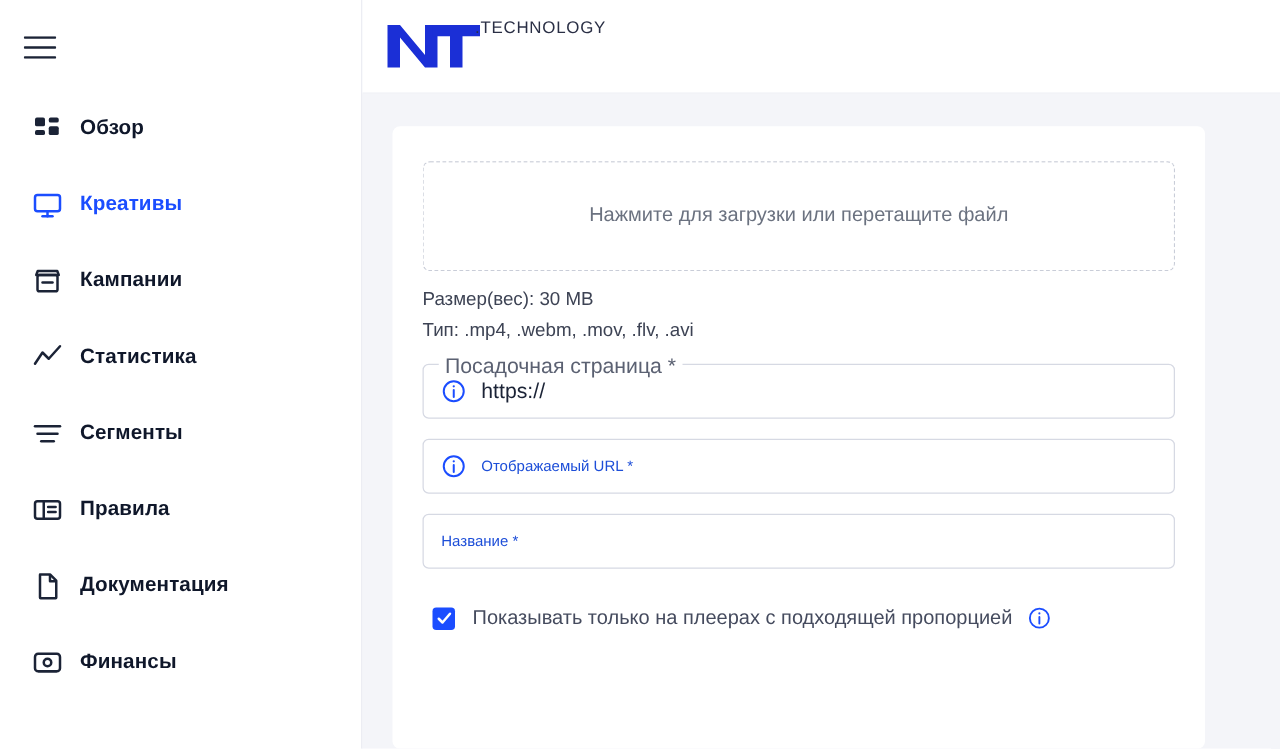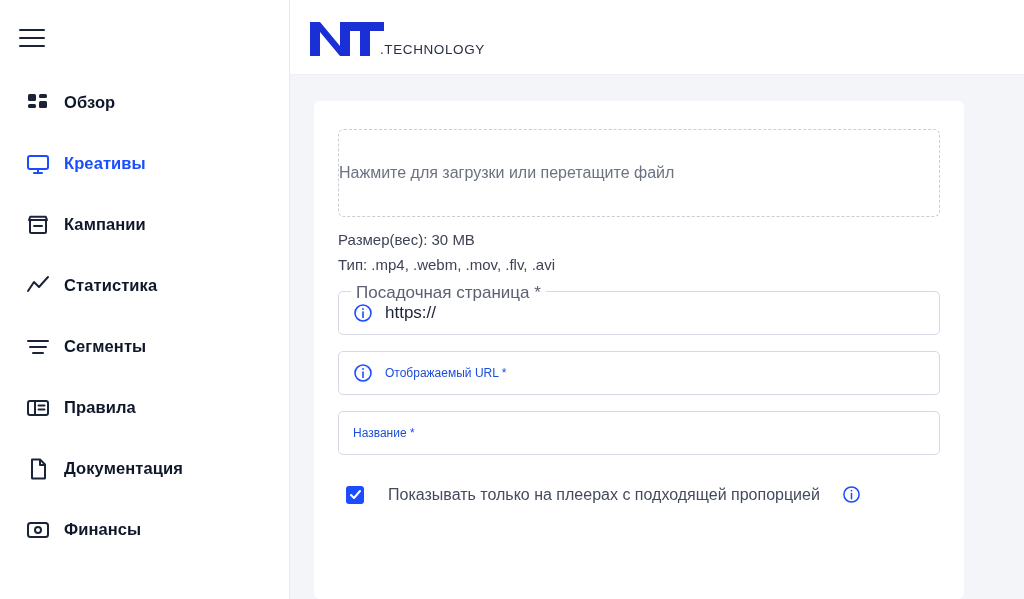--- a/index.html
+++ b/index.html
@@ -88,21 +88,20 @@
     min-height: 75px;
     background: #ffffff;
     display: flex;
     align-items: center;
     padding-left: 16px;
     border-bottom: 1px solid #eef0f5;
   }
 
   .logo {
     display: flex;
-    align-items: flex-end;
     height: 46px;
     position: relative;
   }
   .logo-mark { display: block; }
   .logo-tech {
     font-size: 13.5px;
     color: #2a2f45;
     letter-spacing: 0.6px;
     margin-left: -10px;
     margin-bottom: 3px;
@@ -121,20 +120,21 @@
     height: 100%;
     padding: 28px 24px 0 24px;
   }
 
   .dropzone {
     height: 88px;
     border: 1px dashed #c9cdd8;
     border-radius: 6px;
     display: flex;
     align-items: center;
+    justify-content: center;
     color: #6b7280;
     font-size: 16px;
     cursor: pointer;
     background: #ffffff;
   }
 
   .hint {
     color: #3d4354;
     font-size: 15px;
     margin-top: 14px;
@@ -183,21 +183,20 @@
   .field-placeholder {
     font-size: 12px;
     color: #1d4ed8;
   }
 
   .checkbox-row {
     display: flex;
     align-items: center;
     margin-top: 30px;
     padding-left: 8px;
-    gap: 10px;
   }
   .checkbox {
     width: 18px;
     height: 18px;
     min-width: 18px;
     border-radius: 3px;
     background: #1b4dff;
     display: flex;
     align-items: center;
     justify-content: center;

